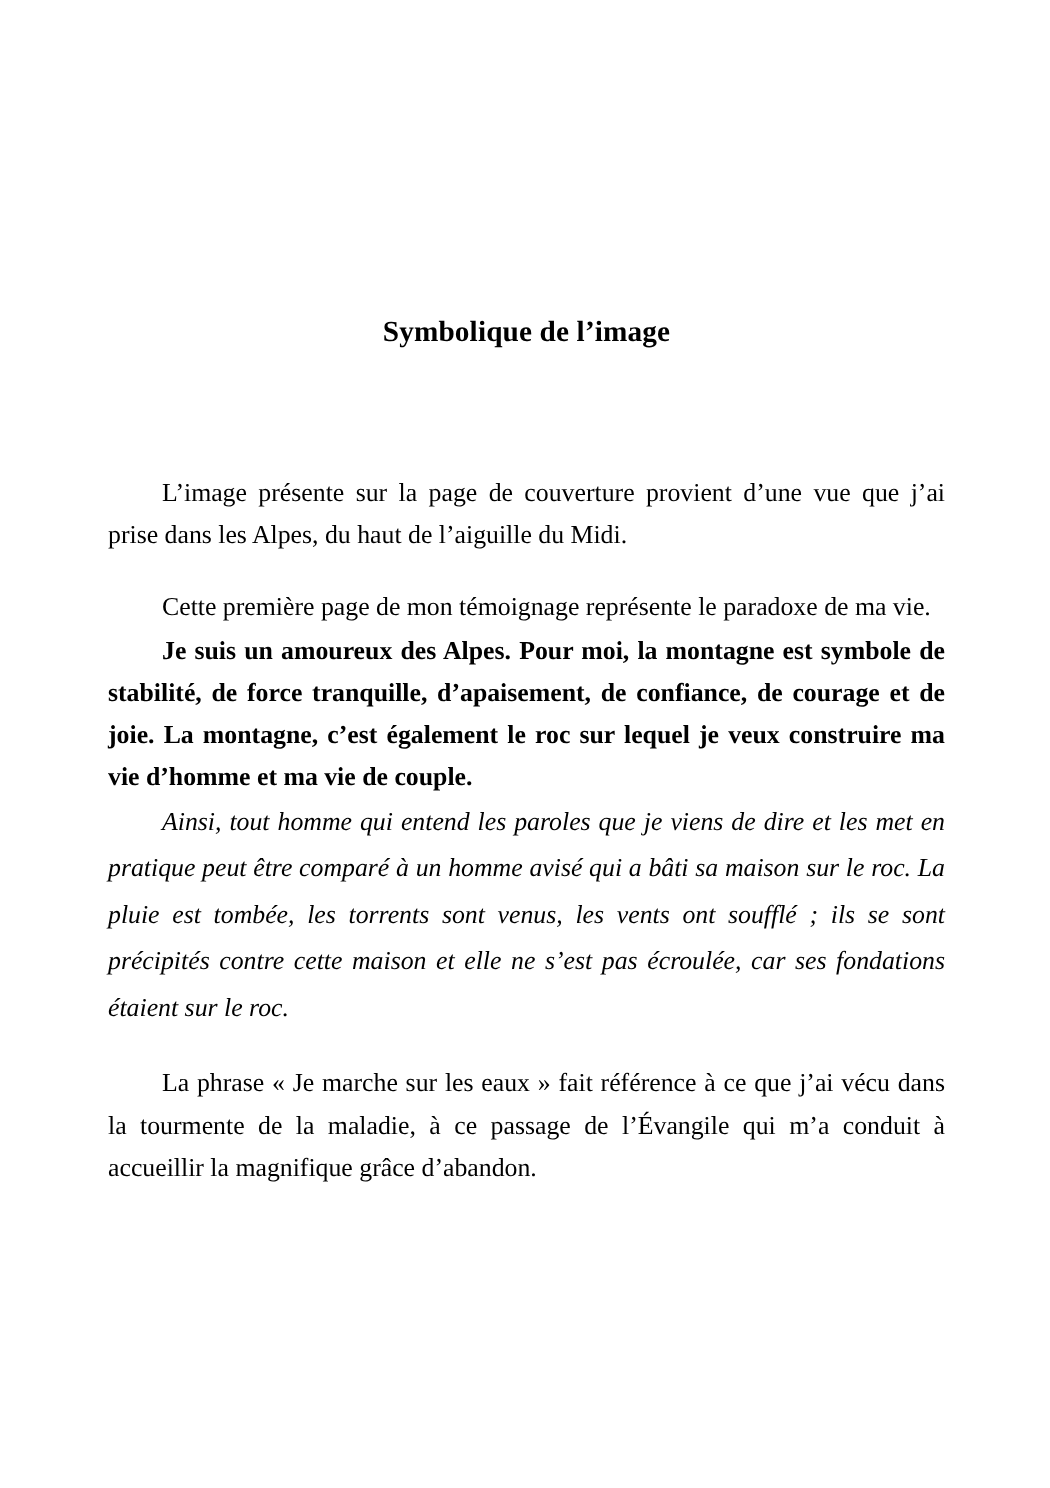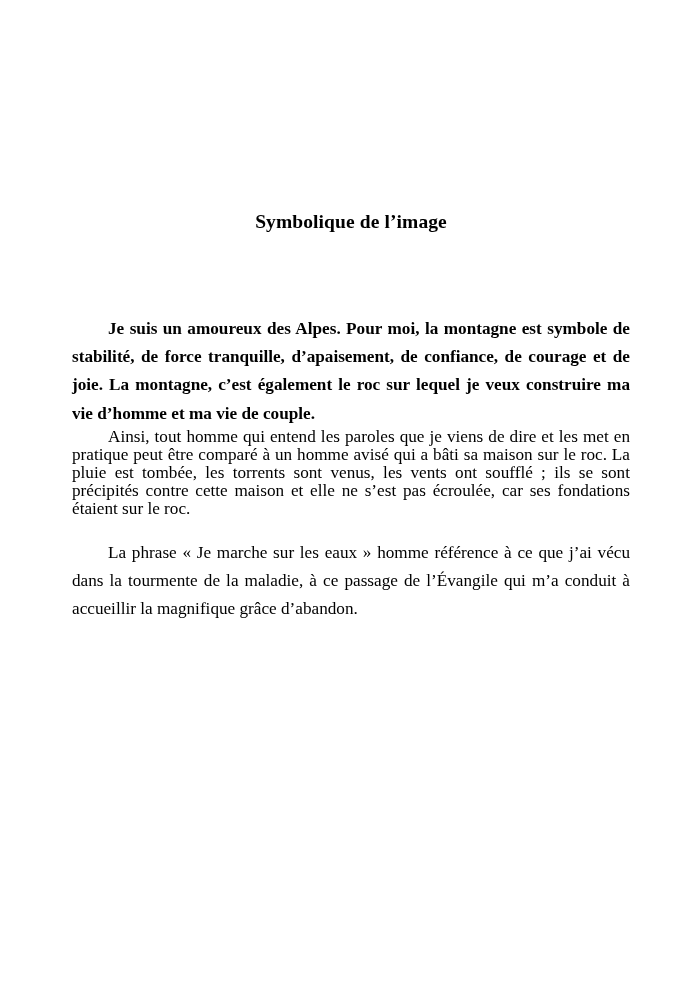--- a/index.html
+++ b/index.html
@@ -74,43 +74,46 @@
   p.gap {
     margin-top: 20px;
   }
 
   .scripture-ref {
     text-indent: 36px;
     margin-top: 20px;
   }
 
   .scripture-quote {
+    font-style: italic;
     text-indent: 36px;
     margin-top: 0;
-    line-height: 18px;
+    line-height: 31px;
   }
 
   .last-para {
     margin-top: 21px;
   }
 </style>
 </head>
 <body>
 
 <div class="page">
   <div class="content">
 
     <h1 class="page-title">Symbolique de l’image</h1>
 
     <div class="body-block">
 
+      <p class="para">L’image présente sur la page de couverture provient d’une vue que j’ai prise dans les Alpes, du haut de l’aiguille du Midi.</p>
 
+      <p class="para gap">Cette première page de mon témoignage représente le paradoxe de ma vie.</p>
 
       <p class="para tight">Je suis un amoureux des Alpes. Pour moi, la montagne est symbole de stabilité, de force tranquille, d’apaisement, de confiance, de courage et de joie. La montagne, c’est également le roc sur lequel je veux construire ma vie d’homme et ma vie de couple.</p>
 
 
       <p class="para scripture-quote">Ainsi, tout homme qui entend les paroles que je viens de dire et les met en pratique peut être comparé à un homme avisé qui a bâti sa maison sur le roc. La pluie est tombée, les torrents sont venus, les vents ont soufflé ; ils se sont précipités contre cette maison et elle ne s’est pas écroulée, car ses fondations étaient sur le roc.</p>
 
-      <p class="para last-para">La phrase « Je marche sur les eaux » homme référence à ce que j’ai vécu dans la tourmente de la maladie, à ce passage de l’Évangile qui m’a conduit à accueillir la magnifique grâce d’abandon.</p>
+      <p class="para last-para">La phrase « Je marche sur les eaux » fait référence à ce que j’ai vécu dans la tourmente de la maladie, à ce passage de l’Évangile qui m’a conduit à accueillir la magnifique grâce d’abandon.</p>
 
     </div>
   </div>
 </div>
 
 </body></html>

